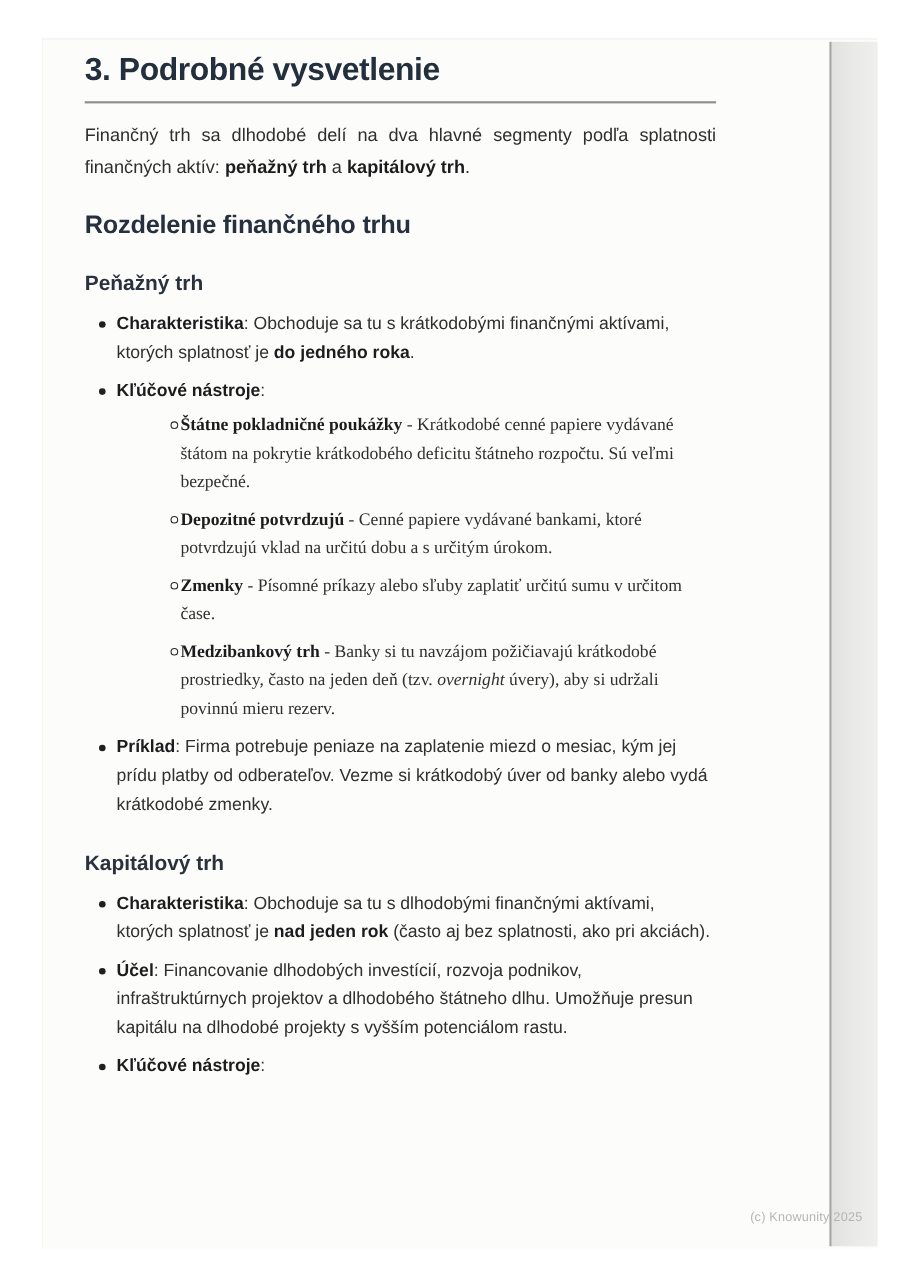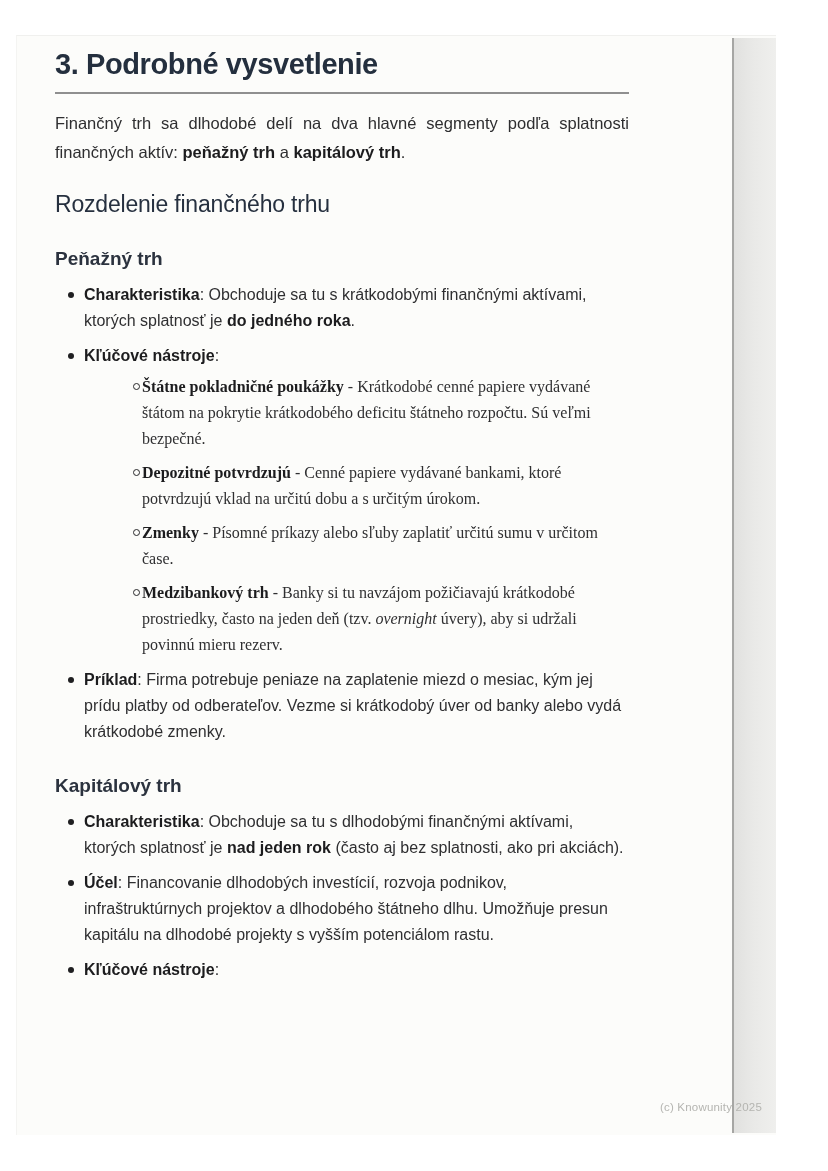--- a/index.html
+++ b/index.html
@@ -10,21 +10,21 @@
   }
   .viewport {
     position: relative;
     width: 828px;
     height: 1171px;
     background: #ffffff;
     overflow: hidden;
   }
   .page-card {
     position: absolute;
-    left: 16px;
+    left: 38px;
     top: 35px;
     width: 760px;
     height: 1100px;
     background: #fcfcfa;
     border-top: 1px solid #f0f0ee;
     border-left: 1px solid #f4f4f2;
     box-sizing: border-box;
     overflow: hidden;
   }
   .page-edge {
@@ -61,21 +61,21 @@
     font-size: 16.5px;
     line-height: 29px;
     text-align: justify;
     text-align-last: left;
     color: #2e2e30;
   }
   h2.section-heading {
     margin: 23px 0 0 0;
     font-size: 23px;
     line-height: 28px;
-    font-weight: 400;
+    font-weight: 700;
     letter-spacing: -0.2px;
     color: #26303f;
   }
   h3.sub-heading {
     margin: 29px 0 12px 0;
     font-size: 19px;
     line-height: 23px;
     font-weight: 600;
     color: #2b323e;
   }

